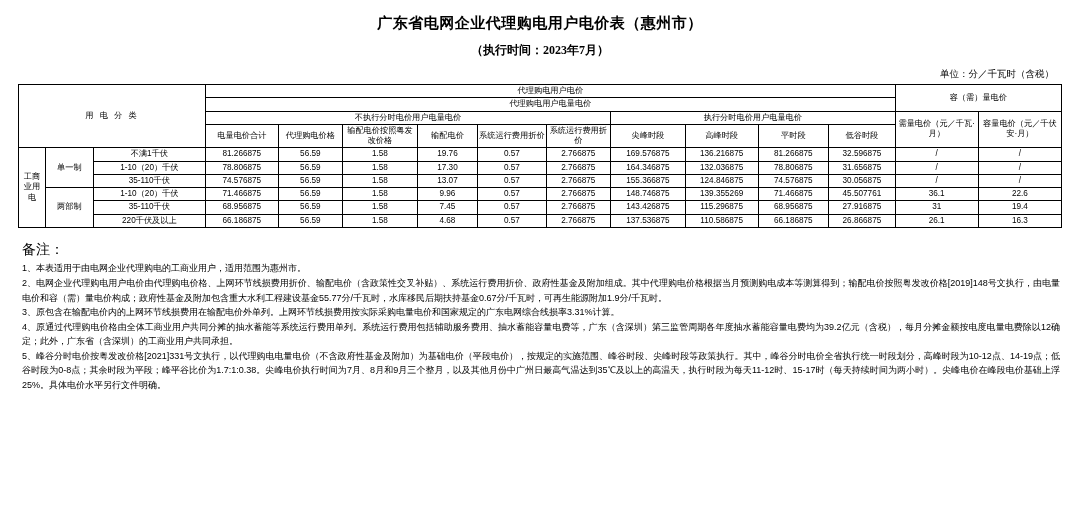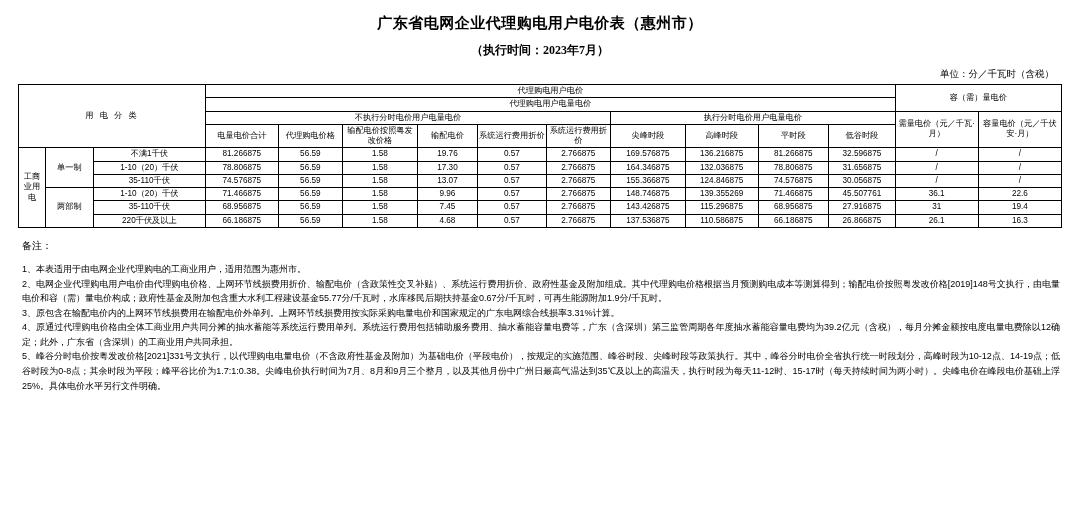--- a/index.html
+++ b/index.html
@@ -75,22 +75,22 @@
   }
   td.rowname {
     font-size: 9px;
   }
   .notes {
     margin: 10px 2px 0 4px;
     font-size: 9px;
     line-height: 1.62;
   }
   .notes .note-head {
-    font-size: 10px;
-    margin-bottom: 8px;
+    font-size: 14px;
+    margin-bottom: 1px;
   }
   .notes p {
     margin: 0;
     text-align: justify;
   }
 </style>
 </head>
 <body>
 
 <div class="page">

